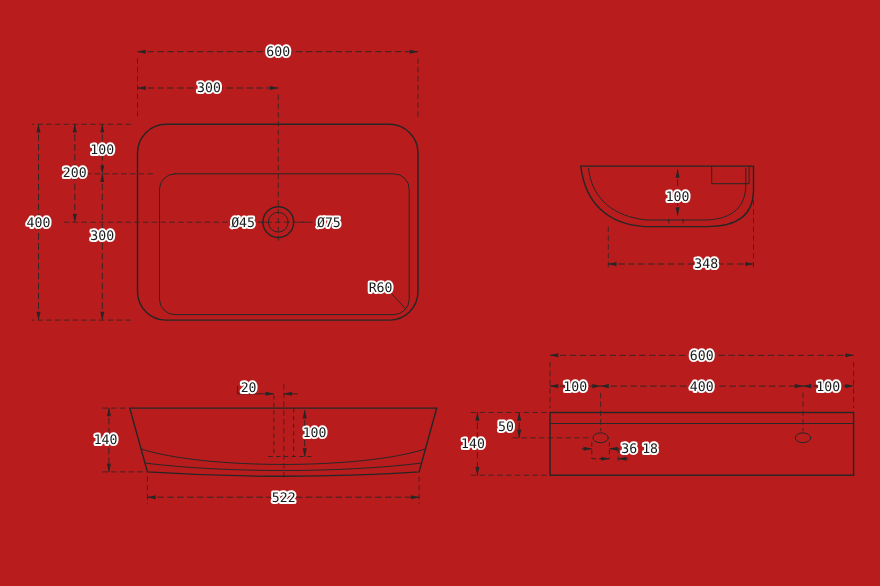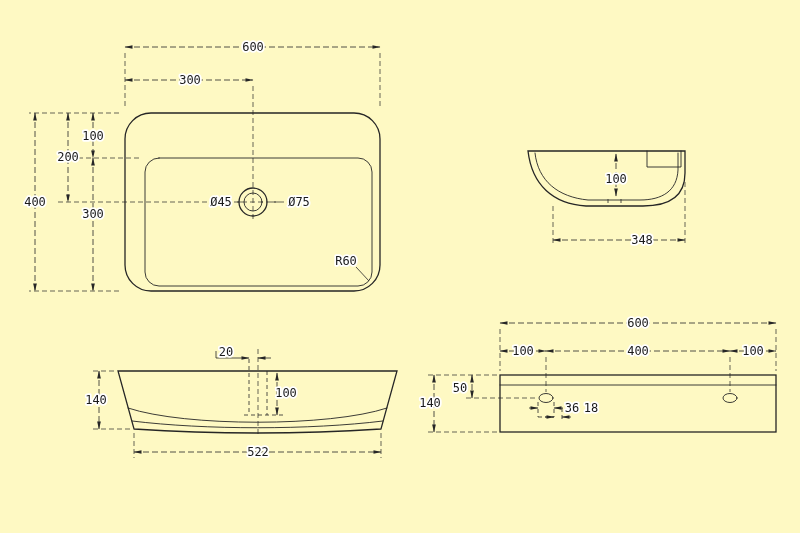--- a/index.html
+++ b/index.html
@@ -1,16 +1,16 @@
 <!DOCTYPE html>
 <html><head>
 <meta charset="utf-8">
 <style>
   html,body{margin:0;padding:0;background:#ffffff;}
-  .canvas{width:800px;height:533px;background:#fef9c3;position:relative;overflow:hidden;}
+  .canvas{width:800px;height:533px;background:#b91c1c;position:relative;overflow:hidden;}
   svg{display:block;}
   .obj{fill:none;stroke:#262626;stroke-width:1.3;stroke-linecap:round;}
   .obj2{fill:none;stroke:#262626;stroke-width:0.9;stroke-linecap:round;}
   .dim{fill:none;stroke:#262626;stroke-width:0.8;stroke-dasharray:6 3;}
   .ext{fill:none;stroke:#262626;stroke-width:0.7;stroke-dasharray:5 3;}
   .hid{fill:none;stroke:#262626;stroke-width:0.8;stroke-dasharray:4 3;}
   .sld{fill:none;stroke:#262626;stroke-width:0.8;}
   text{font-family:"DejaVu Sans Mono","Liberation Mono",monospace;font-size:12px;fill:#1a1a1a;
        text-anchor:middle;paint-order:stroke fill;stroke:#ffffff;stroke-width:3.5px;stroke-linejoin:round;}
 </style>

